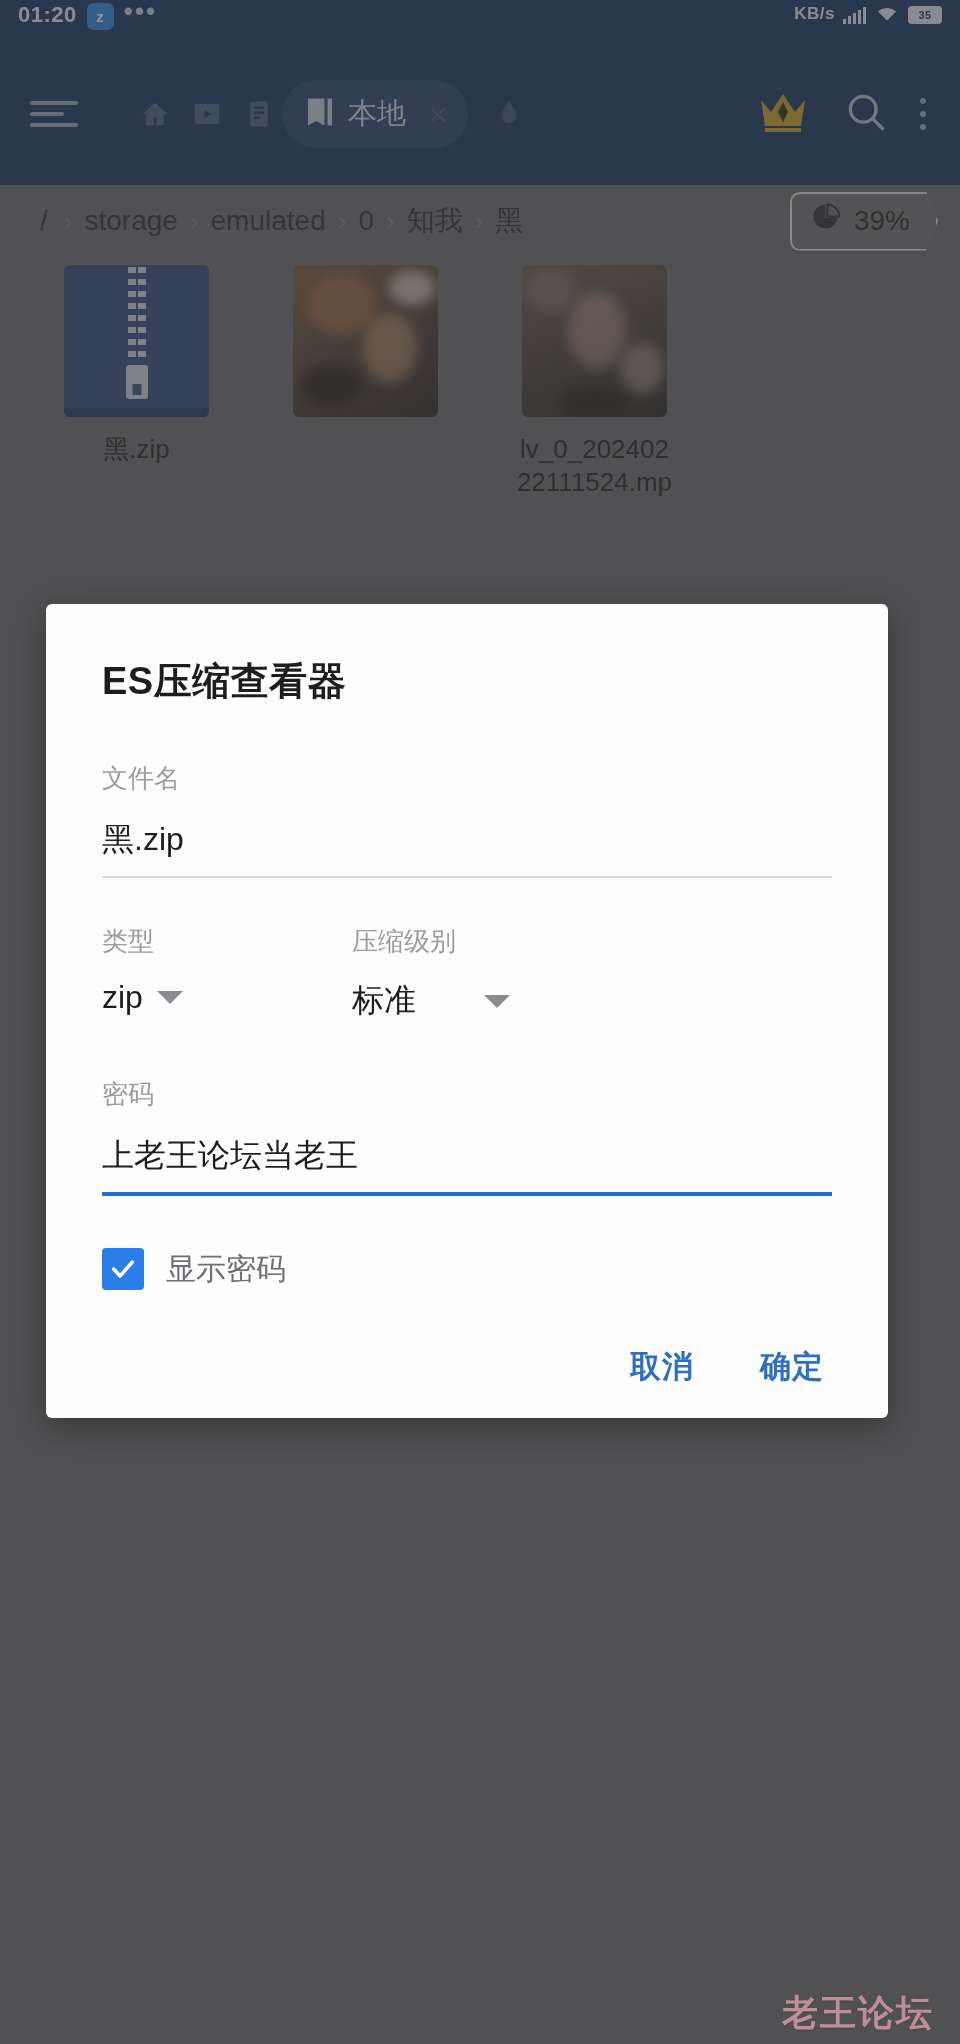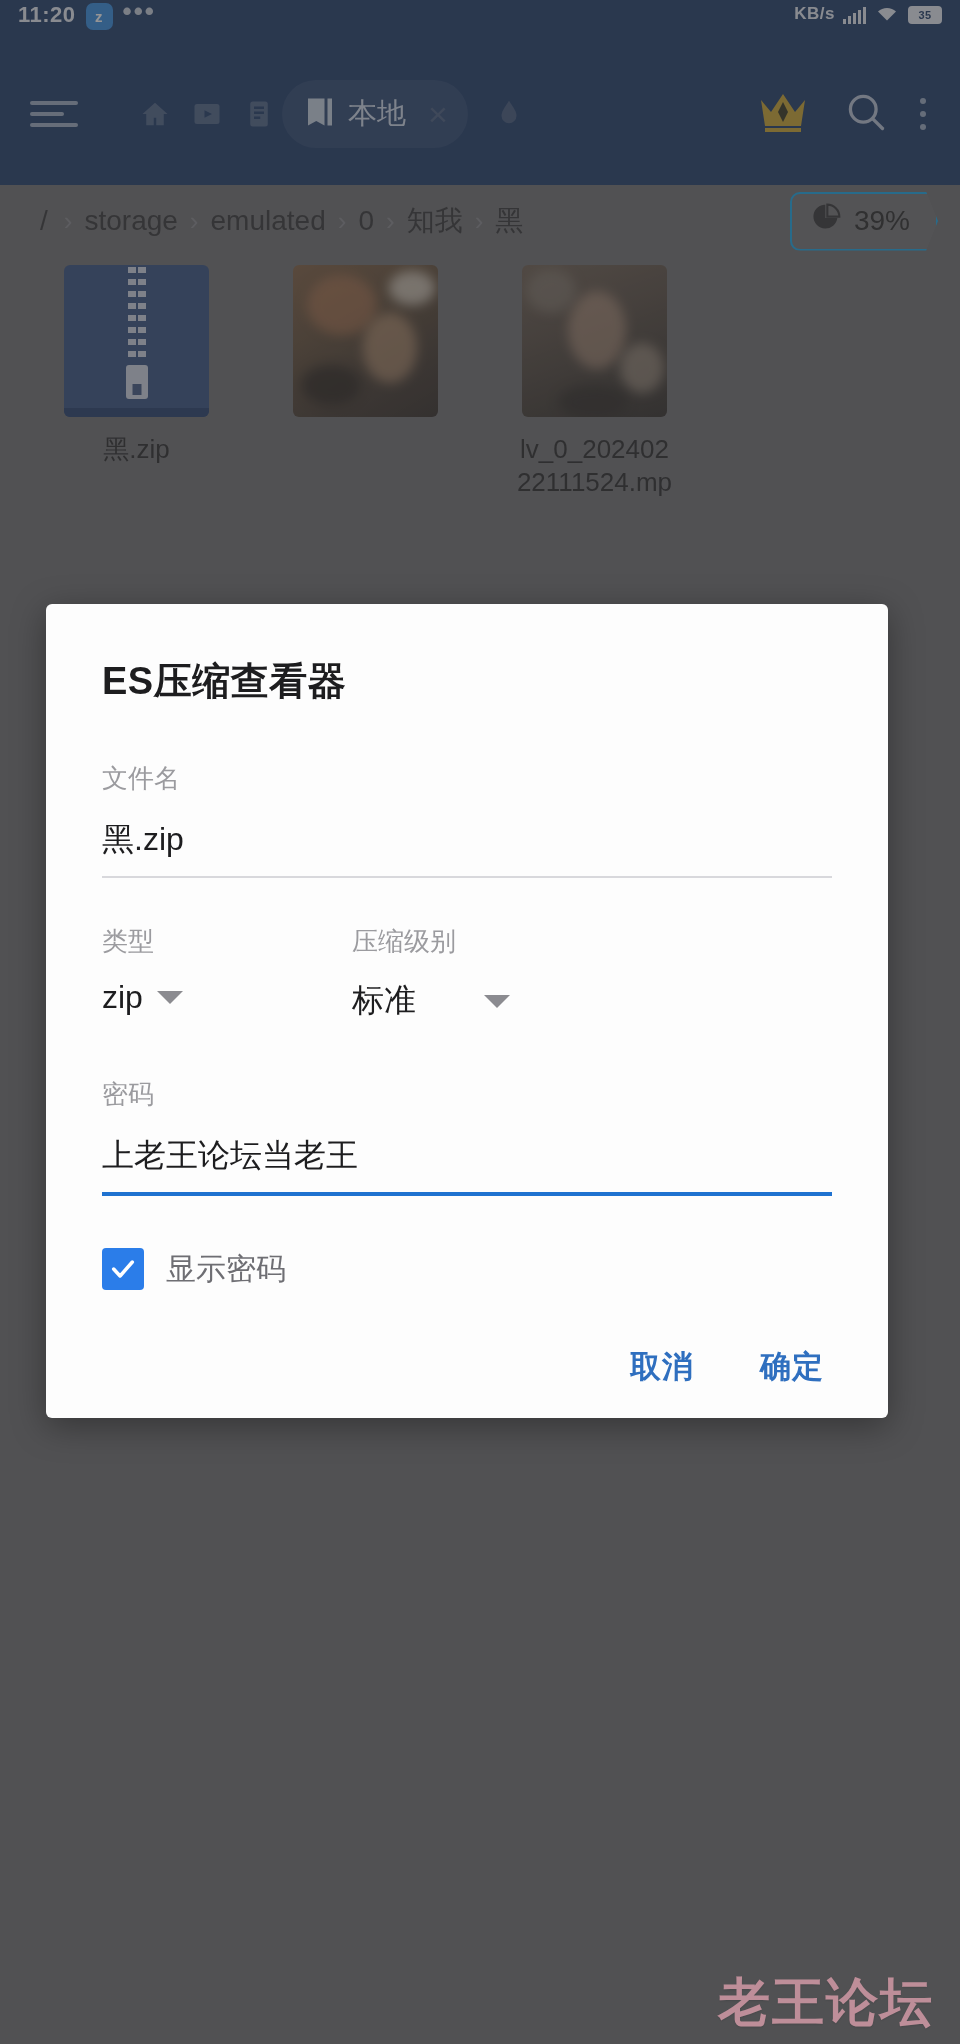--- a/index.html
+++ b/index.html
@@ -73,21 +73,21 @@
   
   .crumbbar {
     height:72px; display:flex; align-items:center;
     padding:0 22px; gap:0; color:#3b3b3d;
   }
   .crumb { font-size:28px; color:#2e2e30; padding:0 12px; white-space:nowrap; }
   .crumb.root { padding-left:18px; padding-right:16px; }
   .crumb-sep { font-size:26px; color:#85858a; }
   .storage-badge {
     margin-left:auto; display:flex; align-items:center; gap:12px;
-    border:2px solid #0ea5e9; border-radius:10px;
+    border:2px solid #e5e5e5; border-radius:10px;
     padding:8px 26px 8px 18px; color:#222; font-size:28px;
     background:rgba(255,255,255,.04);
     clip-path:polygon(0 0, 92% 0, 100% 50%, 92% 100%, 0 100%);
   }
 
   
   .filegrid {
     display:grid; grid-template-columns:repeat(4,1fr);
     padding:8px 22px 0 22px; row-gap:20px;
   }
@@ -153,32 +153,32 @@
     display:flex;align-items:center;justify-content:center;
   }
   .checkbox svg { stroke:#fff; }
   .checklabel { font-size:30px; color:#6e6e73; }
   .actions { display:flex; justify-content:flex-end; gap:66px; margin-top:56px; padding-right:8px; }
   .act-btn { font-size:31px; color:#2f6fbf; font-weight:bold; letter-spacing:1px; }
 
   
   .watermark {
     position:absolute; right:26px; bottom:6px;
-    font-size:52px; color:#e8a6b4; opacity:.72; font-weight:bold;
+    font-size:36px; color:#e8a6b4; opacity:.72; font-weight:bold;
     letter-spacing:2px; text-shadow:0 1px 2px rgba(0,0,0,.15);
   }
 </style>
 </head>
 <body>
 
 <div id="app">
 
   <div class="statusbar">
     <div class="sb-left">
-      <span class="sb-clock">11:20</span>
+      <span class="sb-clock">01:20</span>
       <span class="sb-badge">z</span>
       <span class="sb-dots">•••</span>
     </div>
     <div class="sb-right">
       <span class="sb-kbs">KB/s</span>
       <span class="sb-sig">
           <i></i>
           <i></i>
           <i></i>
           <i></i>

